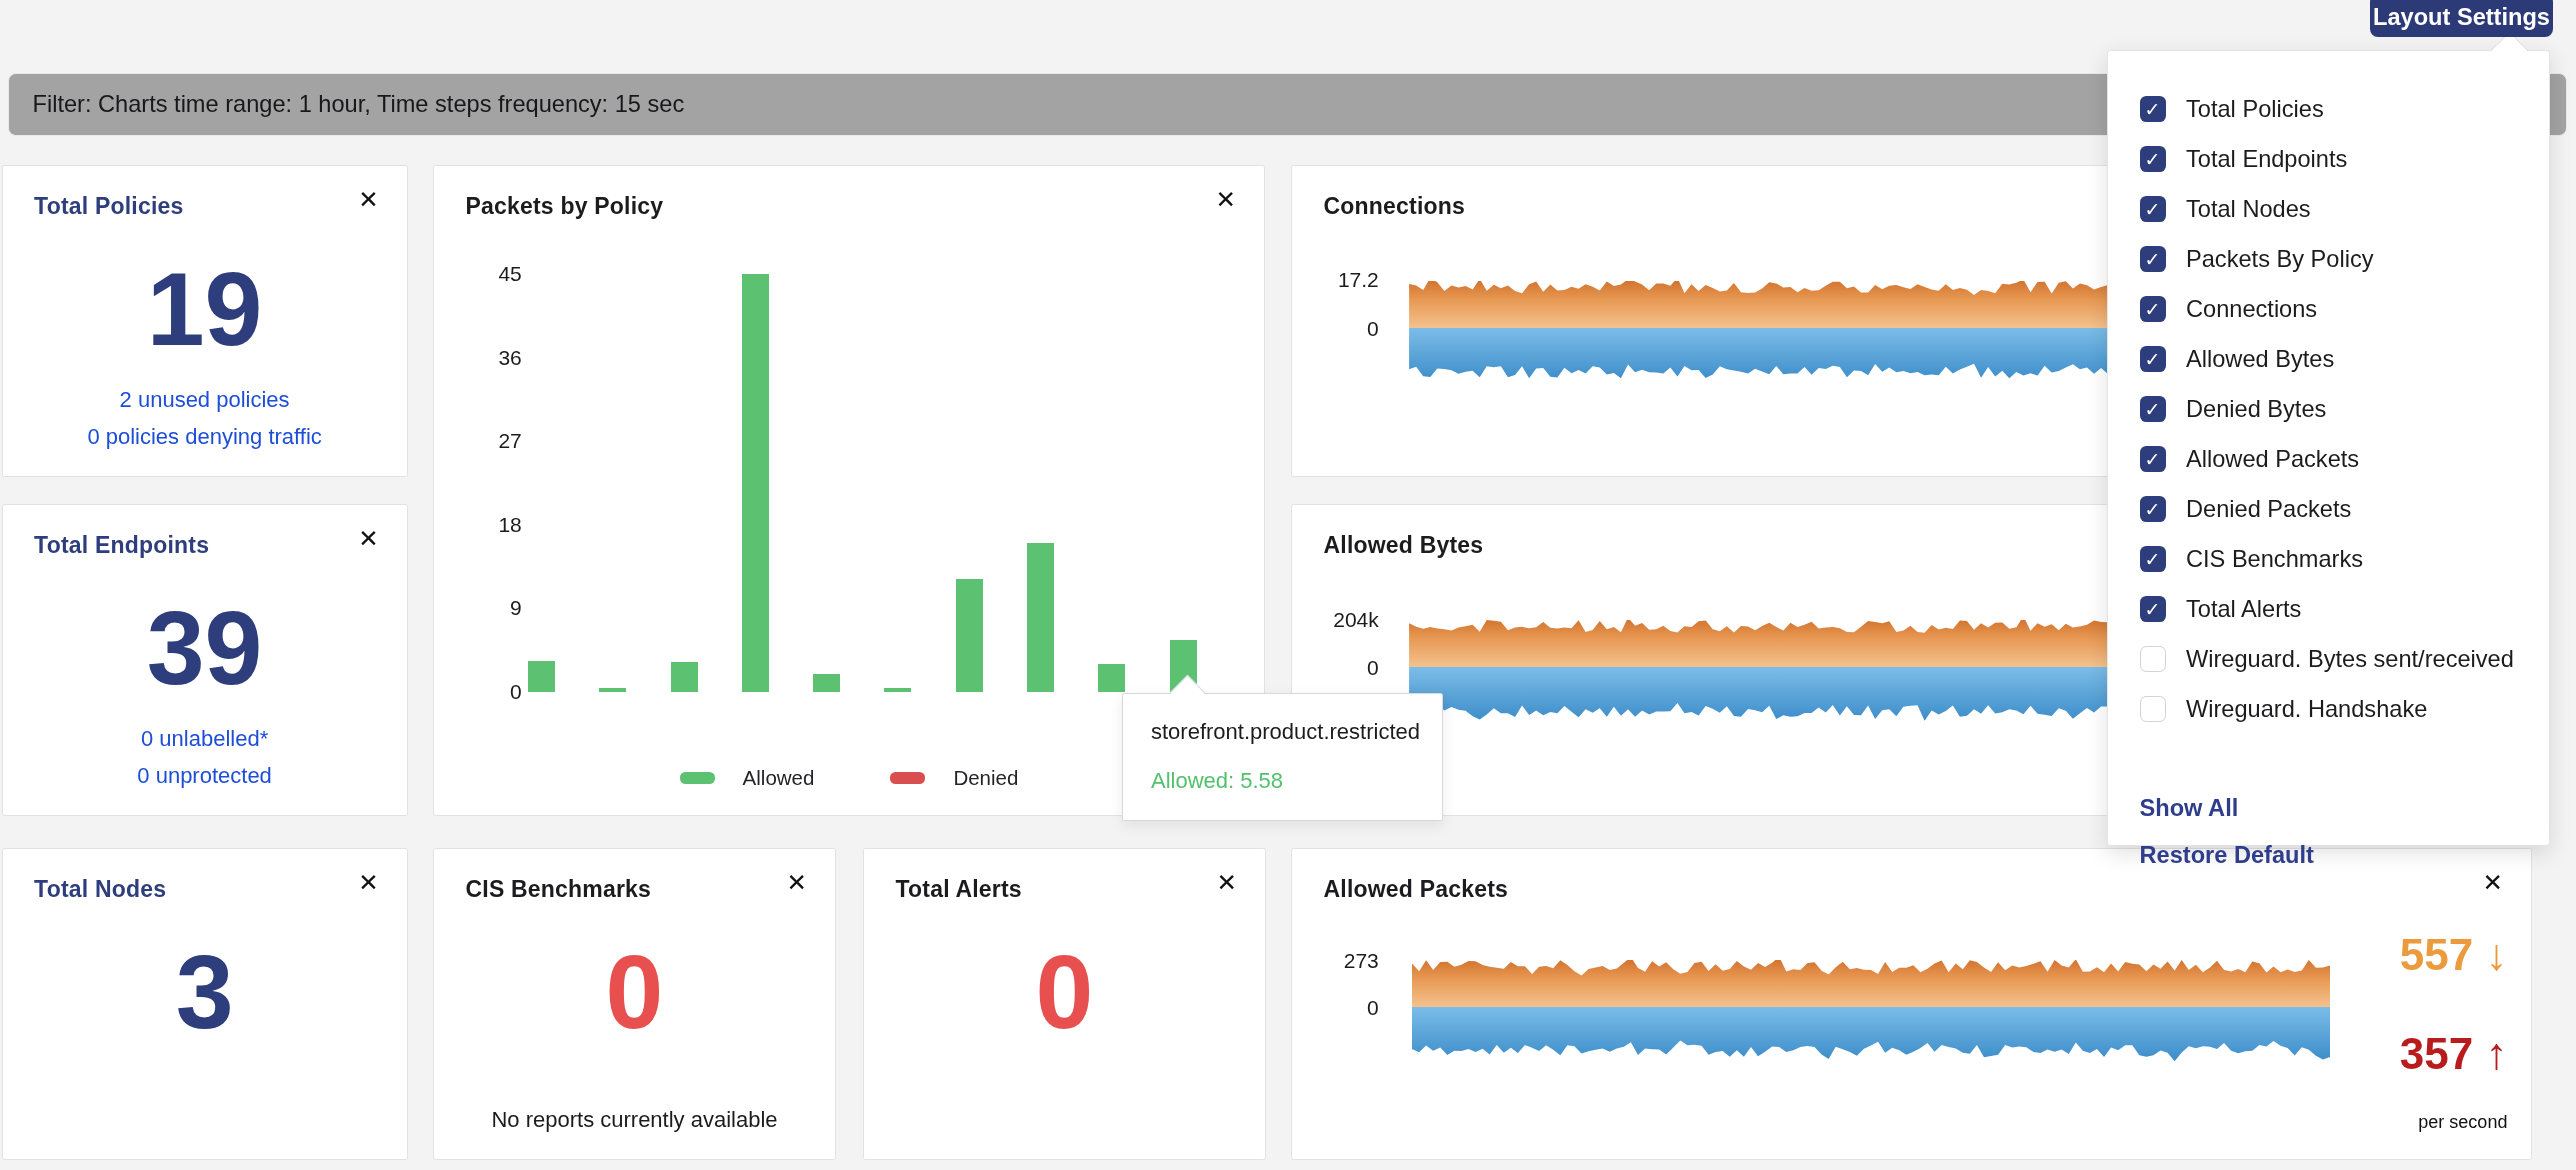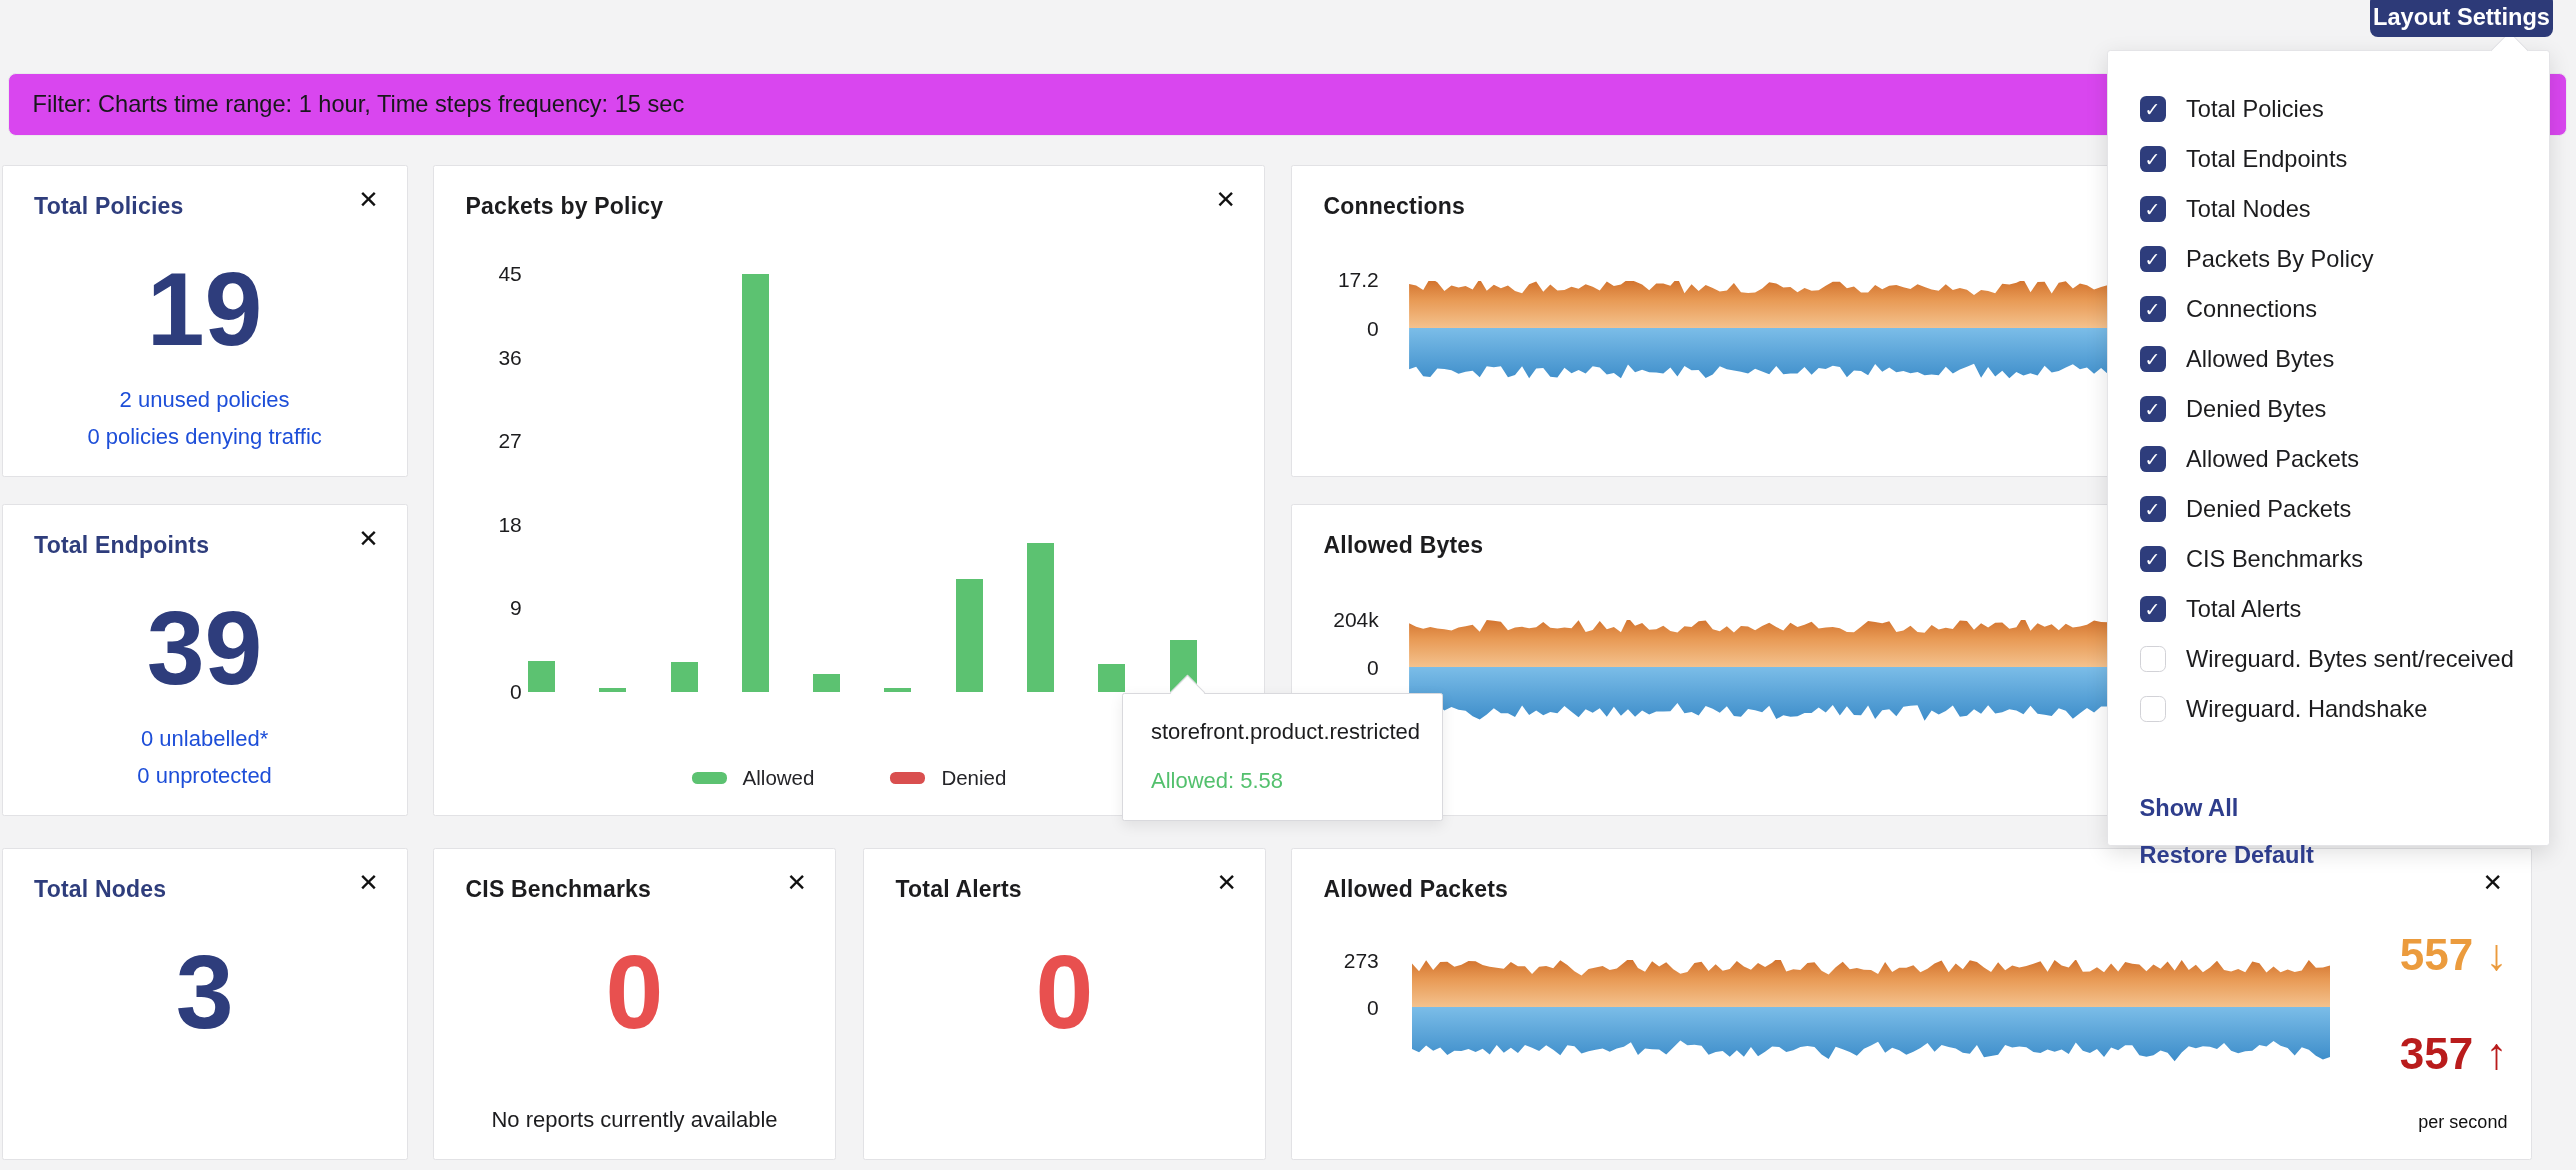--- a/index.html
+++ b/index.html
@@ -15,21 +15,21 @@
 
   
   .layout-btn {
     position:absolute; left:2370px; top:-6.3px; width:183px; height:43px;
     background:#2d3a78; color:#ffffff; border:none; border-radius:7.9px;
     font-family:inherit; font-size:23.6px; font-weight:600; cursor:pointer;
     z-index:20; padding-top:4.7px;
   }
   .filter-bar {
     position:absolute; left:7.9px; top:73px; width:2559px; height:63px;
-    background:#d946ef; border:0.8px solid #eaeaed; border-radius:7.9px;
+    background:#a3a3a3; border:0.8px solid #eaeaed; border-radius:7.9px;
     display:flex; align-items:center; padding-left:23.6px;
     font-size:23.6px; color:#18181b; z-index:1;
   }
 
   
   .card {
     position:absolute; background:#ffffff; border:0.8px solid #e2e2e5;
     border-radius:2.4px; z-index:2;
   }
   .card-title {
@@ -64,21 +64,21 @@
     color:#1c1c1e; line-height:25px;
   }
   #pbp-bars { position:absolute; left:94px; top:108px; width:733px; height:418px; }
   .bar {
     position:absolute; bottom:0; width:27px; background:#5cc271;
   }
   .pbp-legend {
     position:absolute; left:0; top:600px; width:100%;
     display:flex; justify-content:center; align-items:center; gap:76px;
   }
-  .legend-item { display:flex; align-items:center; gap:16px; }
+  .legend-item { display:flex; align-items:center; gap:28px; }
   .legend-swatch { width:35px; height:11.8px; border-radius:5.5px; }
   .legend-swatch.green { background:#5cc271; }
   .legend-swatch.red { background:#d94f4f; }
   .legend-label { font-size:20.5px; color:#242428; }
 
   
   .stream-svg { position:absolute; }
 
   
   .rate { position:absolute; right:23.6px; text-align:right; font-size:44px; font-weight:700; line-height:47px; }

